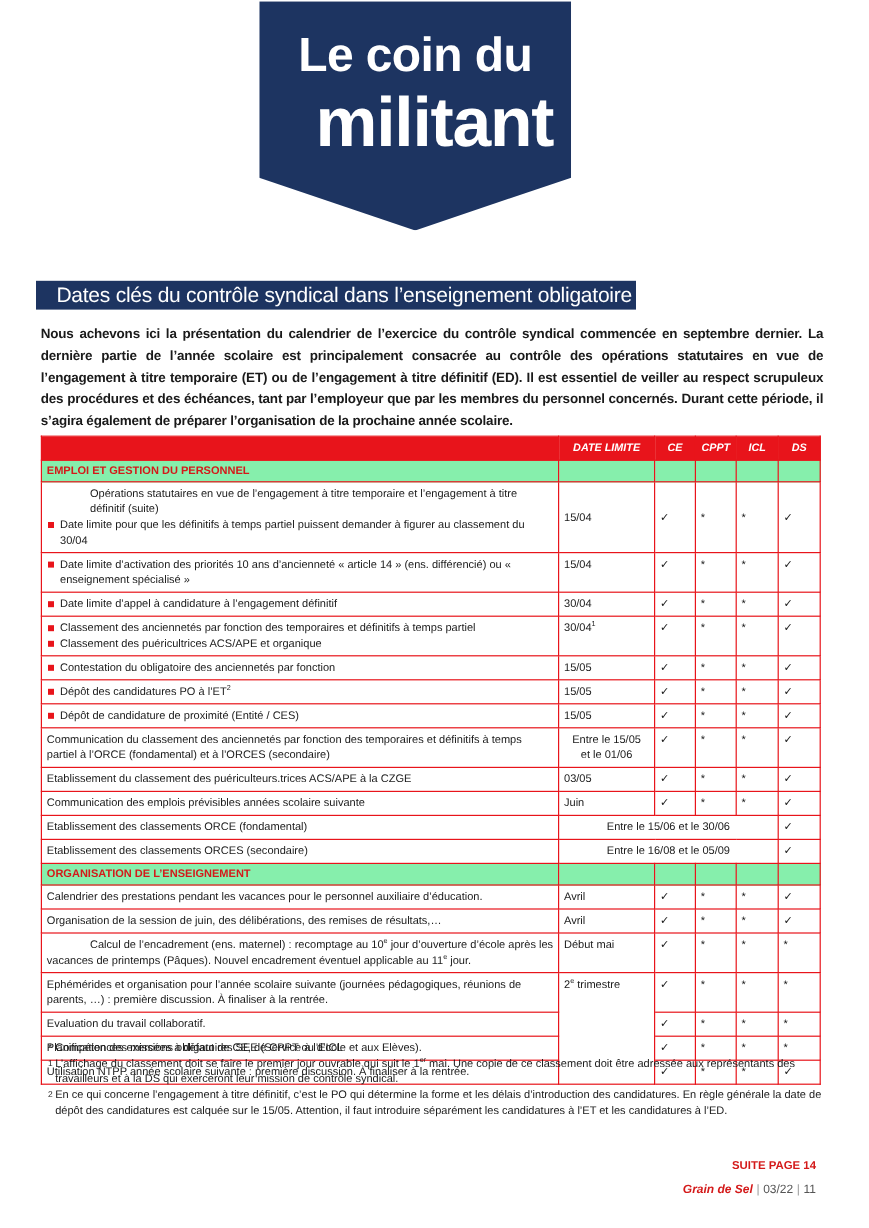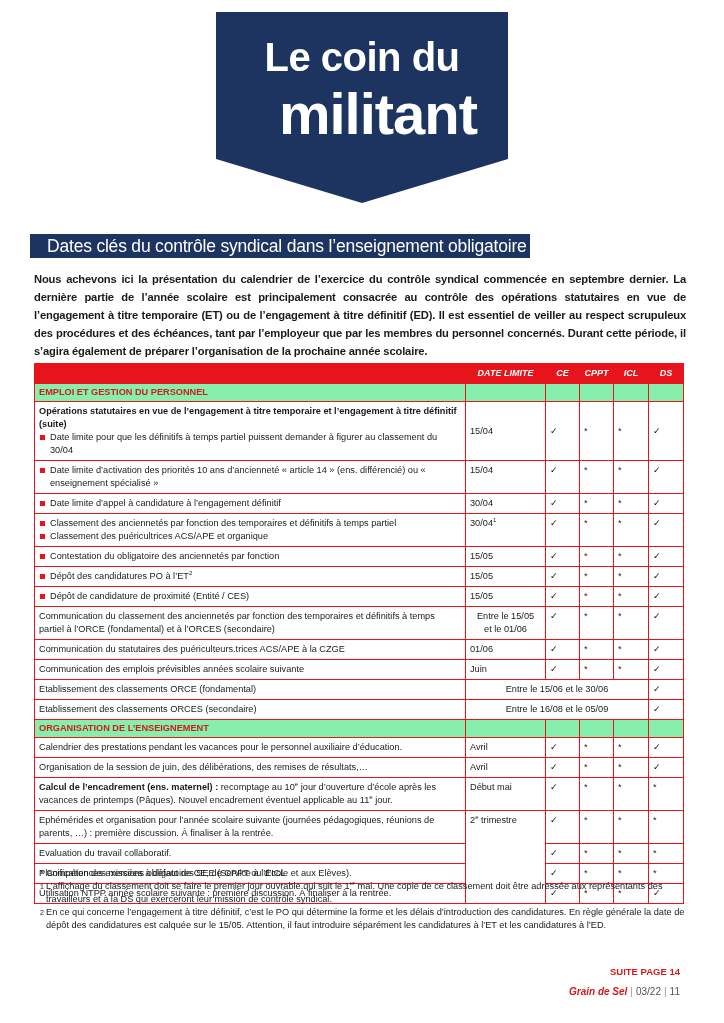--- a/index.html
+++ b/index.html
@@ -1,20 +1,20 @@
 <!DOCTYPE html>
 <html><head>
 <meta charset="utf-8">
 <style>
   * { box-sizing: border-box; margin: 0; padding: 0; }
   html, body { width: 724px; height: 1023px; background: #ffffff; overflow: hidden; }
   body { position: relative; font-family: "Liberation Sans", sans-serif; color: #1a1a1a; }
 
   .banner {
-    position: absolute; left: 216px; top: 12px; width: 292px; height: 191px;
+    position: absolute; left: 216px; top: 1px; width: 260px; height: 191px;
     background: #1d3461;
     clip-path: polygon(0 0, 100% 0, 100% 77%, 50% 100%, 0 77%);
     color: #fff; text-align: center;
   }
   .banner .l1 { position: absolute; top: 22px; left: 0; right: 0; font-size: 40px; font-weight: bold; letter-spacing: -0.5px; line-height: 46px; }
   .banner .l2 { position: absolute; top: 72px; left: 0; right: 0; font-size: 58px; font-weight: bold; letter-spacing: -1px; line-height: 60px; padding-left: 32px; }
 
   .section-title {
     position: absolute; left: 30px; top: 234px; height: 24px; width: 500px;
     background: #1d3461; color: #fff; font-size: 17.5px; line-height: 24px;
@@ -33,21 +33,21 @@
   }
   table.ctl td, table.ctl th { border: 1px solid #e8141b; vertical-align: top; padding: 3px 4px; line-height: 13px; }
   table.ctl th { background: #e8141b; color: #fff; font-weight: bold; text-align: center; height: 18px; font-size: 9px; padding: 3px 2px; vertical-align: middle; font-style: italic; }
   table.ctl th.blank { text-align: left; }
   tr.sec td { background: #86efac; color: #d41a1a; font-weight: bold; height: 17px; font-size: 9.2px; padding: 2px 4px; }
   td.mk { text-align: left; padding-left: 8px; }
   td.mid { text-align: center; margin-top: 20px; }
   .bul { display: block; position: relative; padding-left: 11px; }
   .bul::before { content: ""; position: absolute; left: 1px; top: 4px; width: 5px; height: 5px; background: #e8141b; }
   sup { font-size: 6px; vertical-align: super; line-height: 0; }
-  b { font-weight: bold; }
+  b { font-weight: normal; margin-left: 36px; }
 
   .notes { position: absolute; left: 40px; top: 867px; width: 650px; font-size: 9.2px; line-height: 13px; color: #1a1a1a; }
   .notes p { position: relative; padding-left: 6px; }
   .notes p .m { position: absolute; left: 0; top: 0; font-size: 7px; }
   .notes p.star { padding-left: 0; }
 
   .suite { position: absolute; right: 44px; top: 966px; color: #d41a1a; font-weight: bold; font-size: 9.5px; }
   .footer { position: absolute; right: 44px; top: 986px; font-size: 10px; color: #555; }
   .footer .brand { color: #d41a1a; font-weight: bold; font-style: italic; }
   .footer .sep { color: #999; padding: 0 3px; }
@@ -178,22 +178,22 @@
           <span style="display:block">Entre le 15/05</span>
           <span style="display:block">et le 01/06</span>
         </td>
       <td class="mk">✓</td>
       <td class="mk">*</td>
       <td class="mk">*</td>
       <td class="mk">✓</td>
     </tr>
 
     <tr>
-      <td>Communication du statutaires des puériculteurs.trices ACS/APE à la CZGE</td>
-      <td>01/06</td>
+      <td>Etablissement du classement des puériculteurs.trices ACS/APE à la CZGE</td>
+      <td>03/05</td>
       <td class="mk">✓</td>
       <td class="mk">*</td>
       <td class="mk">*</td>
       <td class="mk">✓</td>
     </tr>
 
     <tr>
       <td>Communication des emplois prévisibles années scolaire suivante</td>
       <td>Juin</td>
       <td class="mk">✓</td>

